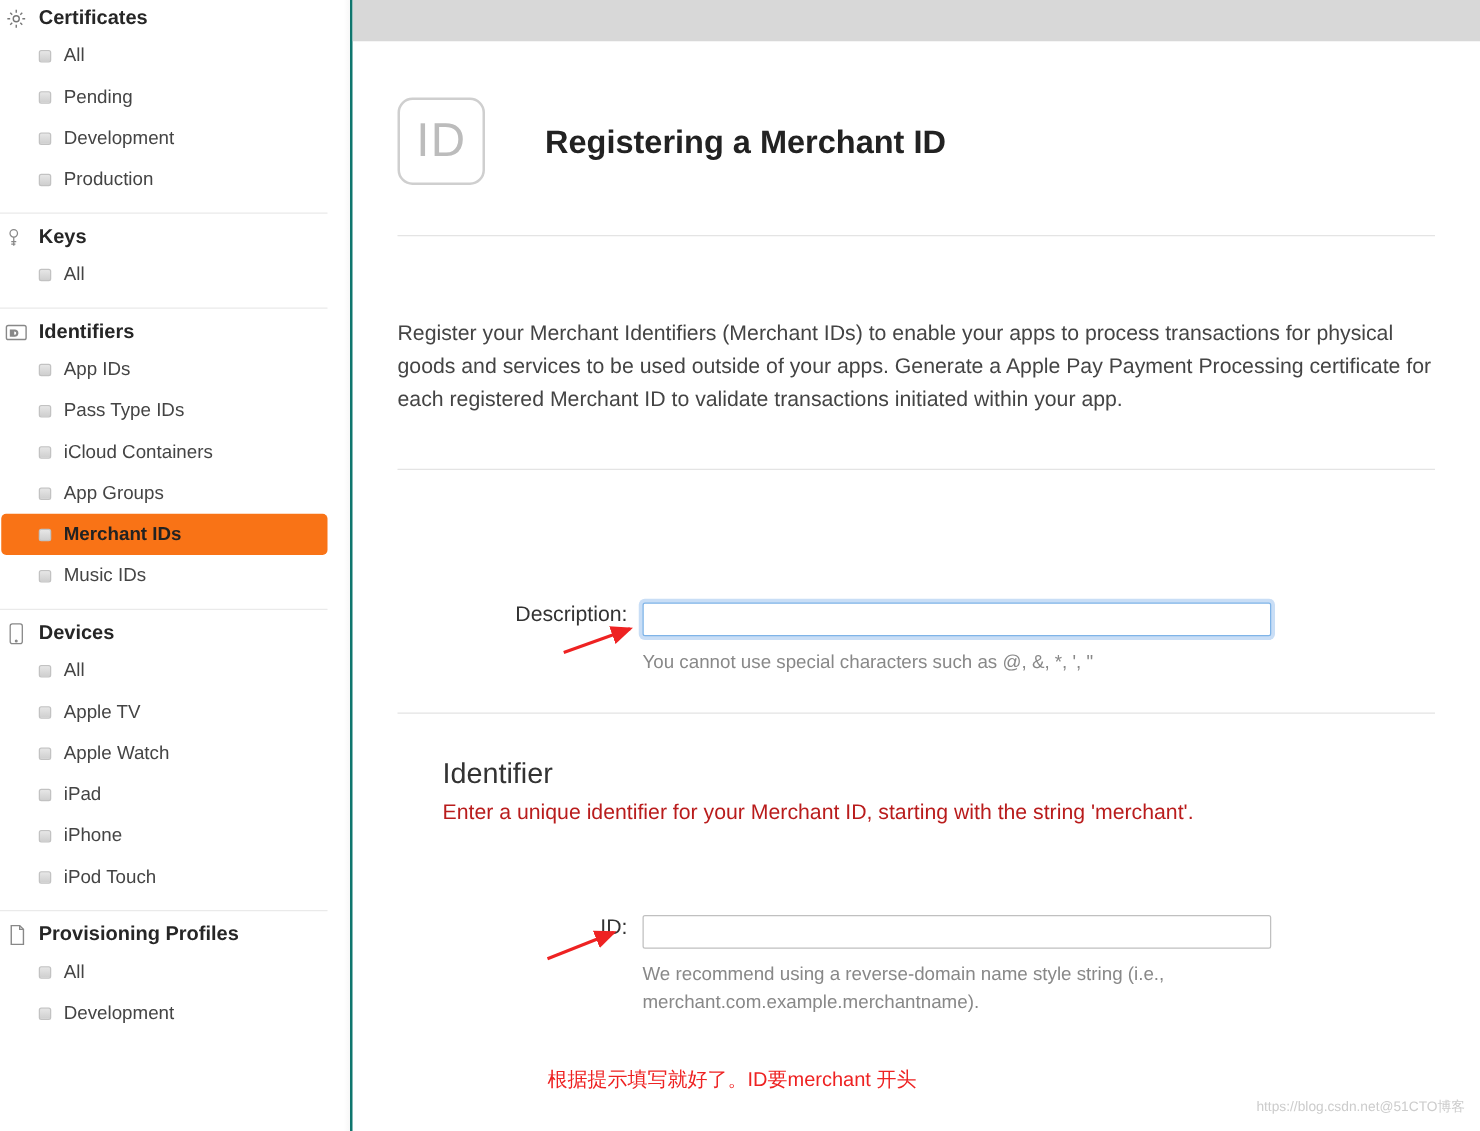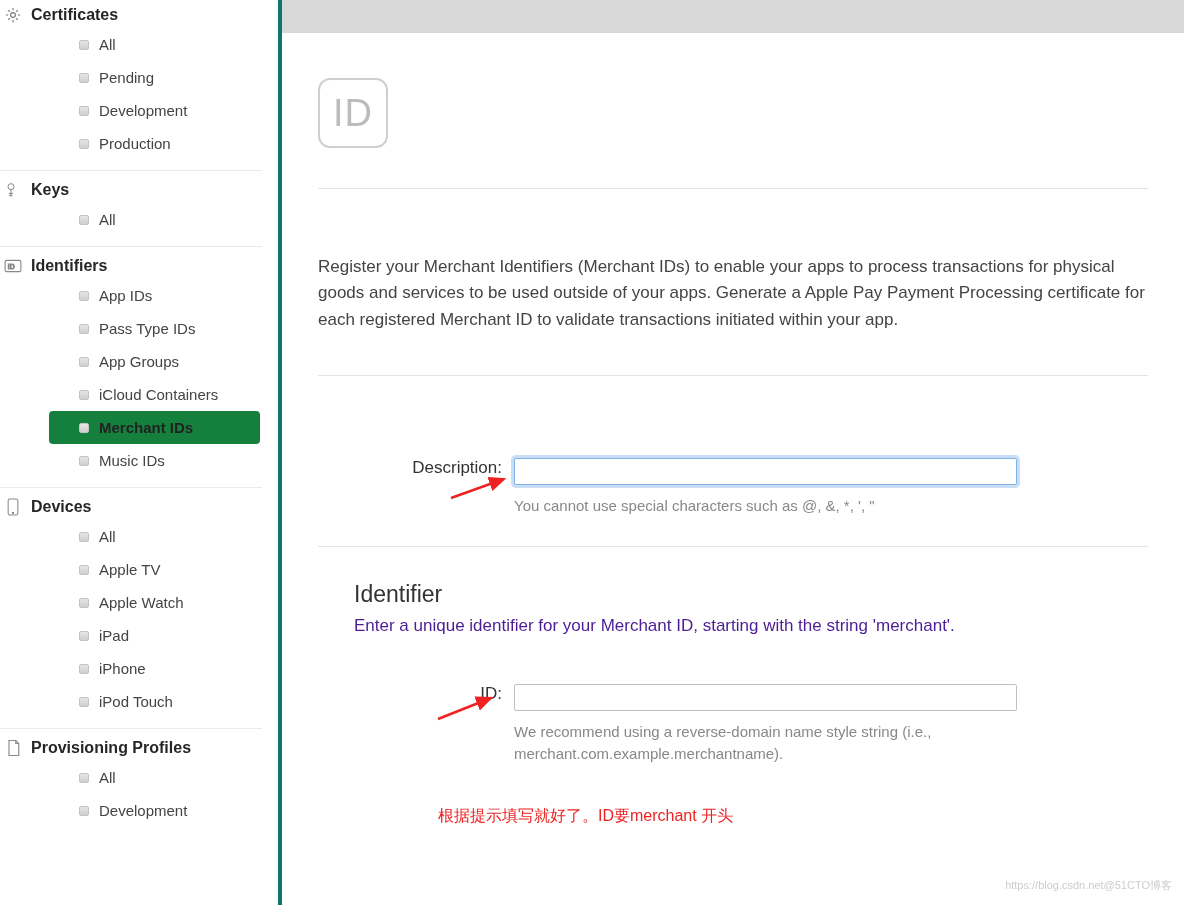--- a/index.html
+++ b/index.html
@@ -11,21 +11,21 @@
   width: 1184px;
   height: 905px;
   overflow: hidden;
   display: flex;
 }
 
 
 .sidebar {
   width: 282px;
   height: 905px;
-  border-right: 4px solid #0f766e;
+  border-right: 2px solid #0f766e;
   padding-top: 0;
   overflow: hidden;
   position: relative;
 }
 .sidebar::after {
   content: "";
   position: absolute;
   top: 0;
   right: 0;
   width: 5px;
@@ -50,33 +50,33 @@
   display: flex;
   justify-content: center;
   align-items: center;
 }
 .section-header svg { display: block; }
 .section-title {
   font-weight: 600;
   font-size: 16px;
   color: #262626;
 }
-.nav-items { list-style: none; padding-left: 48px; }
+.nav-items { list-style: none; }
 .nav-item {
   display: flex;
   align-items: center;
   padding: 8px 0 8px 30px;
   gap: 10px;
   cursor: pointer;
   border-radius: 4px;
   margin-right: 18px;
   margin-left: 1px;
 }
 .nav-item.active {
-  background: #15803d;
+  background: #f97316;
 }
 .nav-item .bullet {
   width: 10px;
   height: 10px;
   border-radius: 2px;
   background: linear-gradient(#e6e6e6, #cfcfcf);
   border: 1px solid #c2c2c2;
 }
 .nav-item .label {
   color: #444;
@@ -138,27 +138,27 @@
 }
 .form-section { padding: 34px 0 28px; }
 .form-section h2 {
   font-size: 23px;
   font-weight: 400;
   color: #333;
   margin: 0 0 0 36px;
 }
 .form-section .sub {
   font-size: 17px;
-  color: #4c1d95;
+  color: #b91c1c;
   margin: 8px 0 0 36px;
 }
 .field-row {
   display: flex;
   align-items: flex-start;
-  margin-top: 48px;
+  margin-top: 72px;
   position: relative;
 }
 .field-row .label-col {
   flex: 0 0 196px;
   text-align: right;
   padding-right: 12px;
   font-size: 17px;
   color: #333;
 }
 .field-row .input-col { flex: 1; }
@@ -268,25 +268,25 @@
     <li class="nav-item">
         <span class="bullet"></span>
         <span class="label">App IDs</span>
       </li>
     <li class="nav-item">
         <span class="bullet"></span>
         <span class="label">Pass Type IDs</span>
       </li>
     <li class="nav-item">
         <span class="bullet"></span>
+        <span class="label">iCloud Containers</span>
+      </li>
+    <li class="nav-item">
+        <span class="bullet"></span>
         <span class="label">App Groups</span>
-      </li>
-    <li class="nav-item">
-        <span class="bullet"></span>
-        <span class="label">iCloud Containers</span>
       </li>
     <li class="nav-item active">
         <span class="bullet"></span>
         <span class="label">Merchant IDs</span>
       </li>
     <li class="nav-item">
         <span class="bullet"></span>
         <span class="label">Music IDs</span>
       </li>
   </ul>
@@ -352,20 +352,21 @@
   </ul>
 
 </nav>
 
 <main class="main">
   <div class="gray-band"></div>
   <div class="content">
 
     <div class="header-row">
       <div class="id-badge">ID</div>
+      <h1 class="page-title">Registering a Merchant ID</h1>
     </div>
 
     <hr class="main-divider">
 
     <p class="intro-text">Register your Merchant Identifiers (Merchant IDs) to enable your apps to process transactions for physical goods and services to be used outside of your apps. Generate a Apple Pay Payment Processing certificate for each registered Merchant ID to validate transactions initiated within your app.</p>
 
     <hr class="main-divider">
 
     <div class="form-section">
       <div class="field-row">

